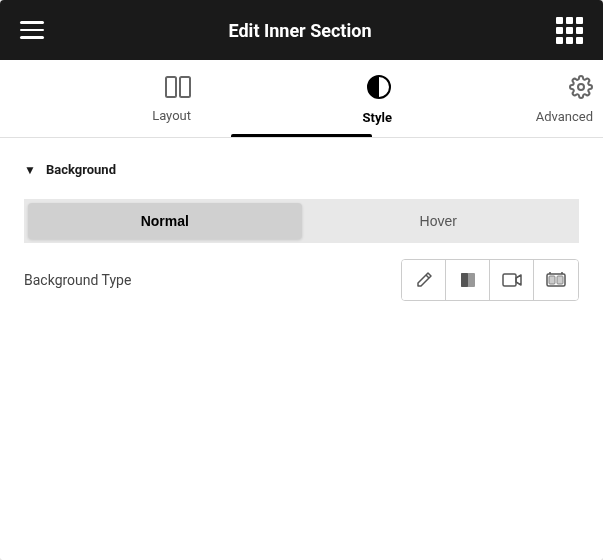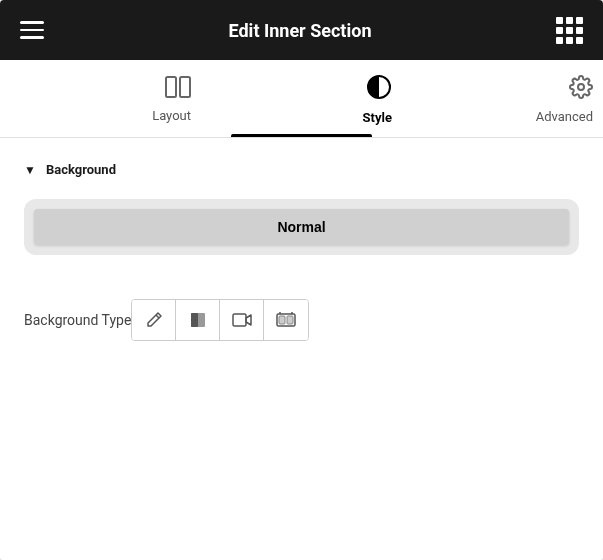--- a/index.html
+++ b/index.html
@@ -164,23 +164,23 @@
 
     .chevron-icon {
       font-size: 12px;
       color: #1a1a1a;
     }
 
     
     .toggle-group {
       display: flex;
       background: #e8e8e8;
-      border-radius: 12px;
-      padding: 10px;
-      margin-bottom: 44px;
+      border-radius: 0;
+      padding: 4px;
+      margin-bottom: 16px;
     }
 
     .toggle-btn {
       flex: 1;
       padding: 10px 0;
       text-align: center;
       font-size: 14px;
       font-weight: 500;
       border-radius: 4px;
       cursor: pointer;
@@ -193,21 +193,21 @@
       background: #d0d0d0;
       color: #000000;
       font-weight: 700;
       box-shadow: 0 1px 3px rgba(0,0,0,0.15);
     }
 
     
     .field-row {
       display: flex;
       align-items: center;
-      justify-content: flex-start;
+      justify-content: space-between;
     }
 
     .field-label {
       font-size: 14px;
       color: #444444;
     }
 
     .type-buttons {
       display: flex;
       gap: 0;
@@ -294,20 +294,21 @@
 
   <div class="content">
 
     <div class="section-header">
       <span class="chevron-icon">▼</span>
       <span class="section-title">Background</span>
     </div>
 
     <div class="toggle-group">
       <button class="toggle-btn active">Normal</button>
+      <button class="toggle-btn">Hover</button>
     </div>
 
     <div class="field-row">
       <span class="field-label">Background Type</span>
       <div class="type-buttons">
 
         <button class="type-btn">
           <svg width="18" height="18" viewBox="0 0 18 18" fill="none" xmlns="http://www.w3.org/2000/svg">
             <path d="M13 2L16 5L6 15H3V12L13 2Z" stroke="#555" stroke-width="1.5" fill="none" stroke-linejoin="round"></path>
             <path d="M11 4L14 7" stroke="#555" stroke-width="1.5"></path>

